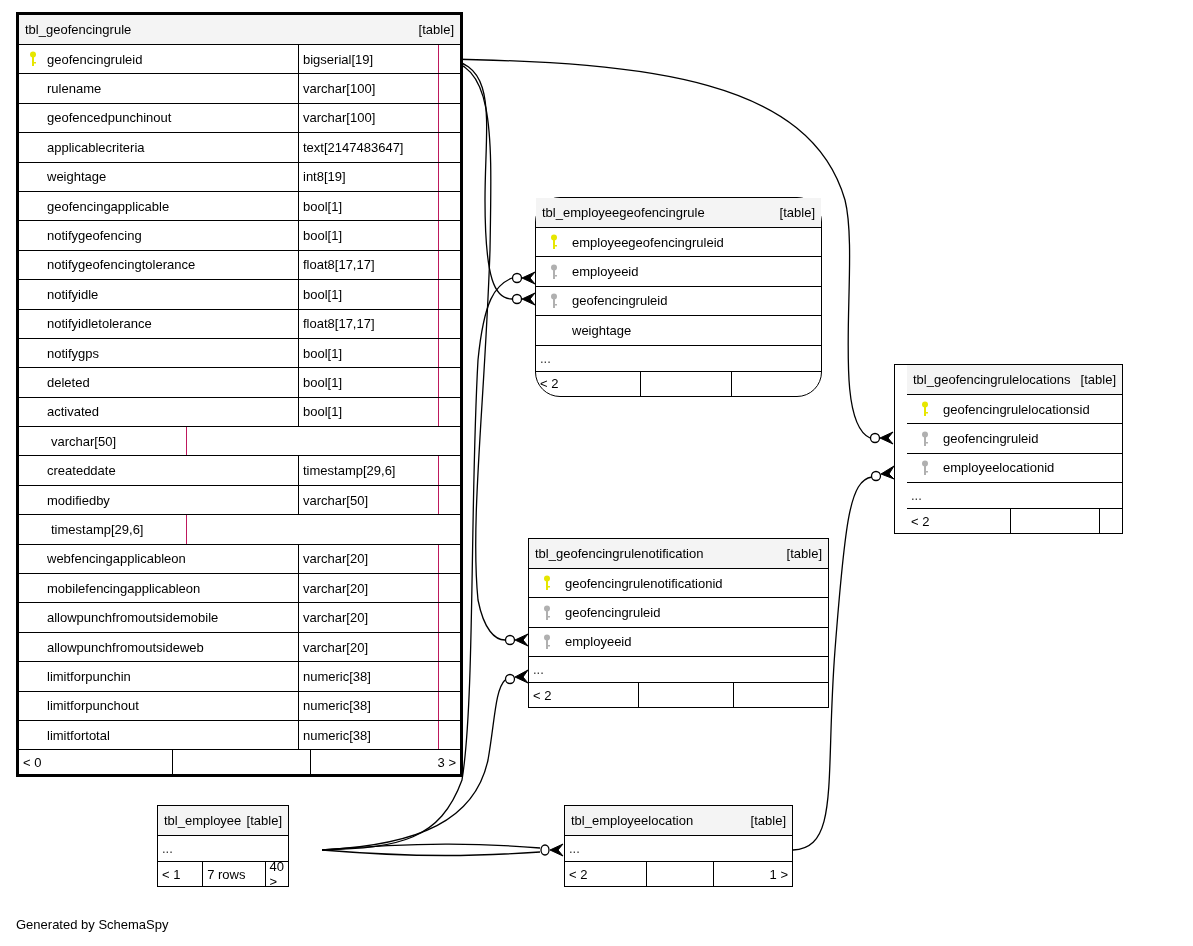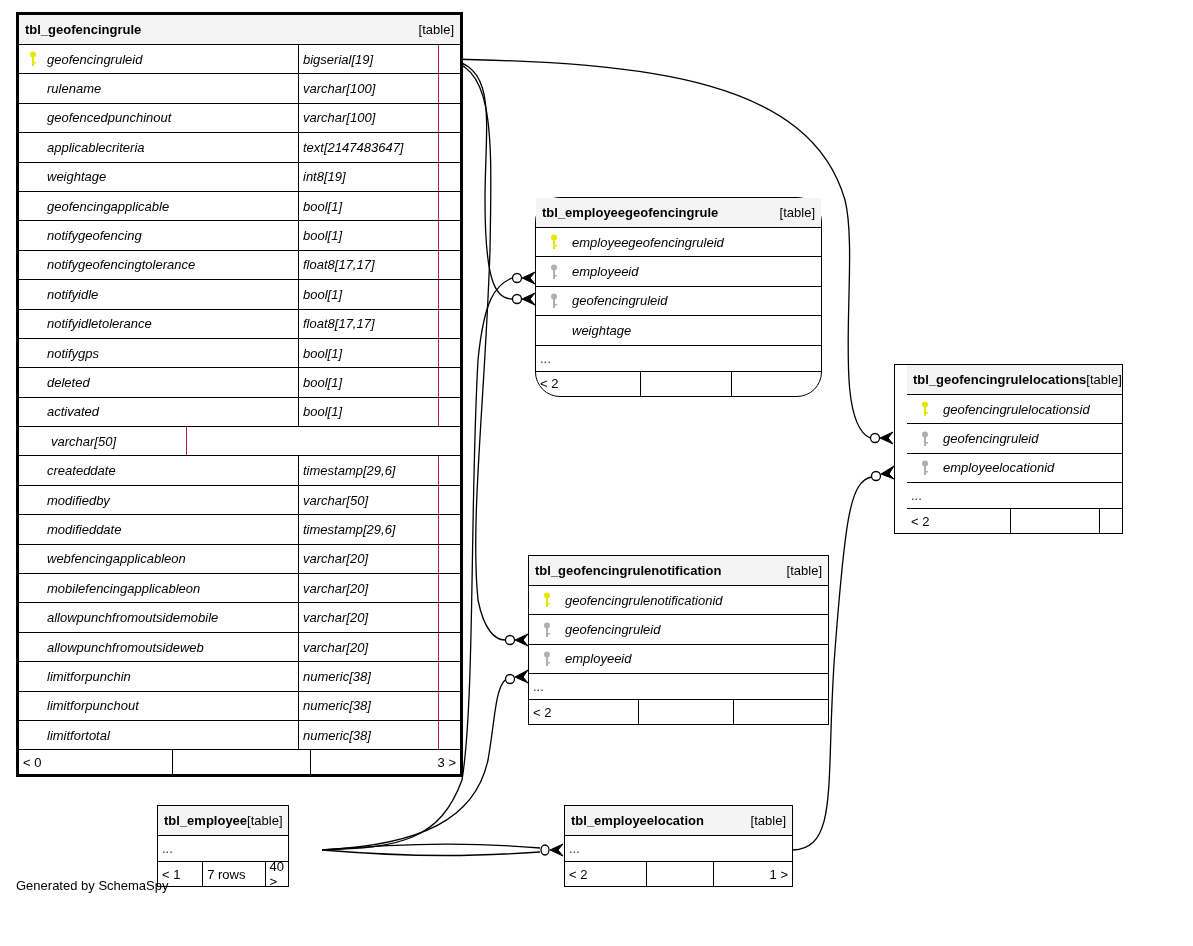--- a/index.html
+++ b/index.html
@@ -3,35 +3,35 @@
 <meta charset="utf-8">
 <style>
   html, body { margin: 0; padding: 0; background: #ffffff; }
   body { width: 1193px; height: 946px; position: relative; overflow: hidden;
          font-family: "Liberation Sans", sans-serif; font-size: 13px; color: #000; }
   svg#edges { position: absolute; left: 0; top: 0; pointer-events: none; }
   .tbl { position: absolute; background: #fff; border: 1px solid #000; box-sizing: border-box; }
   .tbl.focus { border: 3px solid #000; }
   .hdr { background: #f4f4f4; height: 30px; display: flex; align-items: center; justify-content: space-between;
          padding: 0 6px; border-bottom: 1px solid #000; box-sizing: border-box; }
-  .tname { font-weight: bold; }
+  .tname { font-weight: normal; }
   .ttype { }
-  .row { height: 29.4px; border-bottom: 1px solid #000; box-sizing: border-box; display: flex; align-items: center; font-style: italic; }
+  .row { height: 29.4px; border-bottom: 1px solid #000; box-sizing: border-box; display: flex; align-items: center; }
   .row .key { width: 28px; display: flex; justify-content: center; align-items: center; flex: none; }
   .row .cname { flex: 1; }
   .big .row .cname { border-right: 1px solid #000; height: 100%; display: flex; align-items: center; }
   .big .row .ctype { width: 140px; padding-left: 4px; height: 100%; display: flex; align-items: center;
                      border-right: 1px solid #be185d; box-sizing: border-box; }
   .big .row .spare { width: 21px; }
   .dots { height: 26px; border-bottom: 1px solid #000; box-sizing: border-box; padding-left: 4px;
           display: flex; align-items: center; color: #333; }
   .foot { height: 24px; display: flex; box-sizing: border-box; }
   .foot > div { display: flex; align-items: center; padding: 0 4px; box-sizing: border-box; }
   .foot > div + div { border-left: 1px solid #000; }
-  .credit { position: absolute; left: 16px; top: 878px; font-size: 13px; }
+  .credit { position: absolute; left: 16px; top: 917px; font-size: 13px; }
 </style>
 </head>
 <body>
 
 <svg id="edges" width="1193" height="946">
   <g fill="none" stroke="#000" stroke-width="1.3">
 
     <path d="M440,59 C500,60 485,120 485,200 C485,280 495,299 512,299"></path>
 
     <path d="M440,59 C495,62 492,130 490,250 C485,400 470,520 478,600 C484,630 495,640 505,640"></path>
@@ -169,21 +169,20 @@
         <span class="spare"></span>
       </div>
       <div class="row">
         <span class="key"></span>
         <span class="cname">modifiedby</span>
         <span class="ctype">varchar[50]</span>
         <span class="spare"></span>
       </div>
       <div class="row">
         <span class="key"></span>
-        <span class="cname">modifieddate</span>
         <span class="ctype">timestamp[29,6]</span>
         <span class="spare"></span>
       </div>
       <div class="row">
         <span class="key"></span>
         <span class="cname">webfencingapplicableon</span>
         <span class="ctype">varchar[20]</span>
         <span class="spare"></span>
       </div>
       <div class="row">
@@ -317,21 +316,21 @@
       </div>
     </div>
   <div class="dots">...</div>
   <div class="foot">
     <div style="width:103px">&lt; 2</div>
     <div style="width:89px"></div>
     <div style="flex:1"></div>
   </div>
 </div>
 
-<div class="tbl" style="left:528px;top:555px;width:301px;">
+<div class="tbl" style="left:528px;top:538px;width:301px;">
   <div class="hdr">
     <span class="tname">tbl_geofencingrulenotification</span>
     <span class="ttype">[table]</span>
   </div>
   <div class="cols">
       <div class="row">
         <span class="key" style="width:36px">
           <svg width="8" height="16" viewBox="0 0 8 16">
             <circle cx="4" cy="3.5" r="3" fill="#e6e600"></circle>
             <rect x="3" y="5" width="2" height="10" fill="#e6e600"></rect>

